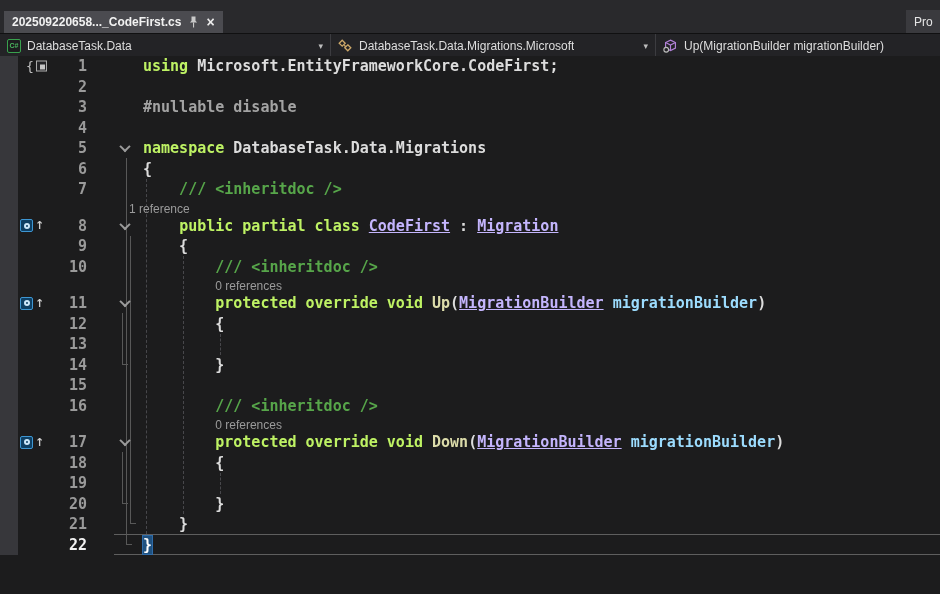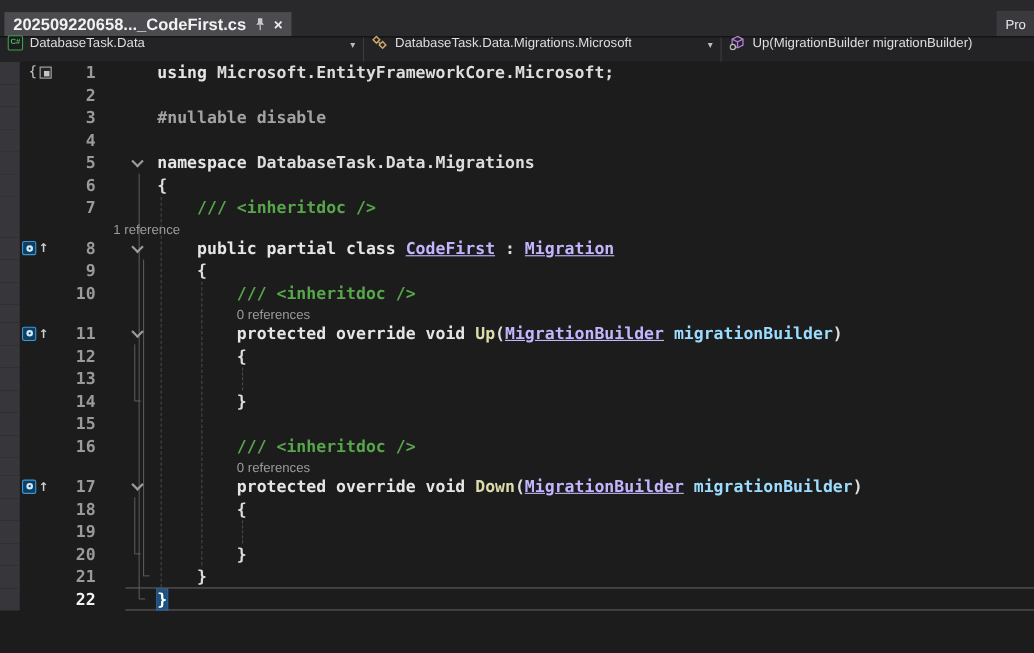--- a/index.html
+++ b/index.html
@@ -4,31 +4,31 @@
 <style>
   * { margin:0; padding:0; box-sizing:border-box; }
   html,body { width:940px; height:594px; background:#1c1c1d; overflow:hidden;
               font-family:"Liberation Sans", sans-serif; }
   #stage { position:relative; width:940px; height:594px; }
 
   
   .top-band { position:absolute; left:0; top:0; width:940px; height:33px; background:#29292c; }
   .tab { position:absolute; left:4px; top:11px; height:22px; background:#4b4b50;
          display:flex; align-items:center; padding:0 8px; gap:8px; }
-  .tab-title { font-size:15px; font-weight:bold; color:#f2f2f2; white-space:nowrap; }
+  .tab-title { font-size:12px; font-weight:bold; color:#f2f2f2; white-space:nowrap; }
   .tab-pin { display:flex; align-items:center; }
   .tab-close { color:#ececec; font-size:14px; font-weight:bold; line-height:1; }
   .props { position:absolute; left:906px; top:10px; width:34px; height:23px; background:#3a3a3e;
            color:#e6e6e6; font-size:12px; display:flex; align-items:center; padding-left:8px;
            overflow:hidden; white-space:nowrap; }
 
   
   .nav { position:absolute; left:0; top:33px; width:940px; height:23px; background:#232326;
          border-top:1px solid #101011; display:flex; }
-  .crumb { display:flex; align-items:flex-end; gap:6px; padding:12px 7px; border-right:1px solid #3c3c40; }
+  .crumb { display:flex; align-items:center; gap:6px; padding:12px 7px; border-right:1px solid #3c3c40; }
   .crumb-1 { width:331px; } .crumb-2 { width:325px; } .crumb-3 { flex:1; border-right:none; }
   .crumb-label { color:#dedede; font-size:12px; white-space:nowrap; overflow:hidden; }
   .crumb-arrow { margin-left:auto; color:#bdbdbd; font-size:9px; }
   .cs-icon { flex:none; width:14px; height:14px; border:1px solid #39a14e; border-radius:2px;
              color:#4bb85f; font-size:7px; font-weight:bold; line-height:12px; text-align:center;
              background:#1d1d1f; }
   .svg-icon { flex:none; display:flex; align-items:center; }
 
   
   .editor { position:absolute; left:0; top:56px; width:940px; height:538px; background:#1c1c1d; overflow:hidden; }
@@ -59,21 +59,21 @@
             display:flex; align-items:center; justify-content:center; }
   .ig-ring { width:6px; height:6px; border:2px solid #cde8fa; border-radius:50%; }
   .ig-arrow { color:#cfcfcf; font:bold 11px "DejaVu Sans", sans-serif; margin-left:2px; }
 
   .bg-wrap { position:absolute; left:8px; top:50%; transform:translateY(-50%);
              display:flex; align-items:center; gap:2px; }
   .bg-brace { color:#c2c2c2; font:13px "DejaVu Sans Mono", monospace; }
   .bg-box { width:11px; height:11px; border:1px solid #ababab; position:relative; background:#242427; }
   .bg-dot { position:absolute; right:1px; bottom:1px; width:5px; height:5px; background:#c6c6c6; }
 
-  .seg-kw { color:#e5e5e5; } .seg-ty { color:#c4b5fd;text-decoration:underline; } .seg-me { color:#dcdcaa; }
+  .seg-kw { color:#bef264; } .seg-ty { color:#c4b5fd;text-decoration:underline; } .seg-me { color:#dcdcaa; }
   .seg-pa { color:#9cdcfe; } .seg-cm { color:#57a64a; } .seg-pp { color:#a3a3a3; }
   .seg-pl { color:#dcdcdc; }
   .seg-sel { color:#ffffff; background:#1f5180; outline:1px solid #2e6ba8; }
 </style>
 </head>
 <body>
 
 <div id="stage">
 
   <div class="top-band">
@@ -142,21 +142,21 @@
           <div class="col-glyph">
             <span class="bg-wrap">
               <span class="bg-brace">{</span>
               <span class="bg-box">
                 <span class="bg-dot"></span>
               </span>
             </span>
           </div>
           <div class="col-num">1</div>
           <div class="col-fold"></div>
-          <div class="col-code"><span class="seg-kw">using</span><span class="seg-pl"> Microsoft.EntityFrameworkCore.Microsoft;</span></div>
+          <div class="col-code"><span class="seg-kw">using</span><span class="seg-pl"> Microsoft.EntityFrameworkCore.CodeFirst;</span></div>
         </div>
         <div class="row">
           <div class="col-strip"></div>
           <div class="col-glyph"></div>
           <div class="col-num">2</div>
           <div class="col-fold"></div>
           <div class="col-code"></div>
         </div>
         <div class="row">
           <div class="col-strip"></div>
@@ -190,21 +190,21 @@
         </div>
         <div class="row">
           <div class="col-strip"></div>
           <div class="col-glyph"></div>
           <div class="col-num">7</div>
           <div class="col-fold"></div>
           <div class="col-code"><span class="seg-cm">    /// &lt;inheritdoc /&gt;</span></div>
         </div>
         <div class="row lens-row">
           <div class="col-strip"></div>
-          <span class="lens-text" style="padding-left: 85px;">1 reference</span>
+          <span class="lens-text" style="padding-left: 111px;">1 reference</span>
         </div>
         <div class="row">
           <div class="col-strip"></div>
           <div class="col-glyph">
             <span class="ig">
               <span class="ig-box">
                 <span class="ig-ring"></span>
               </span>
               <span class="ig-arrow">↑</span>
             </span>

